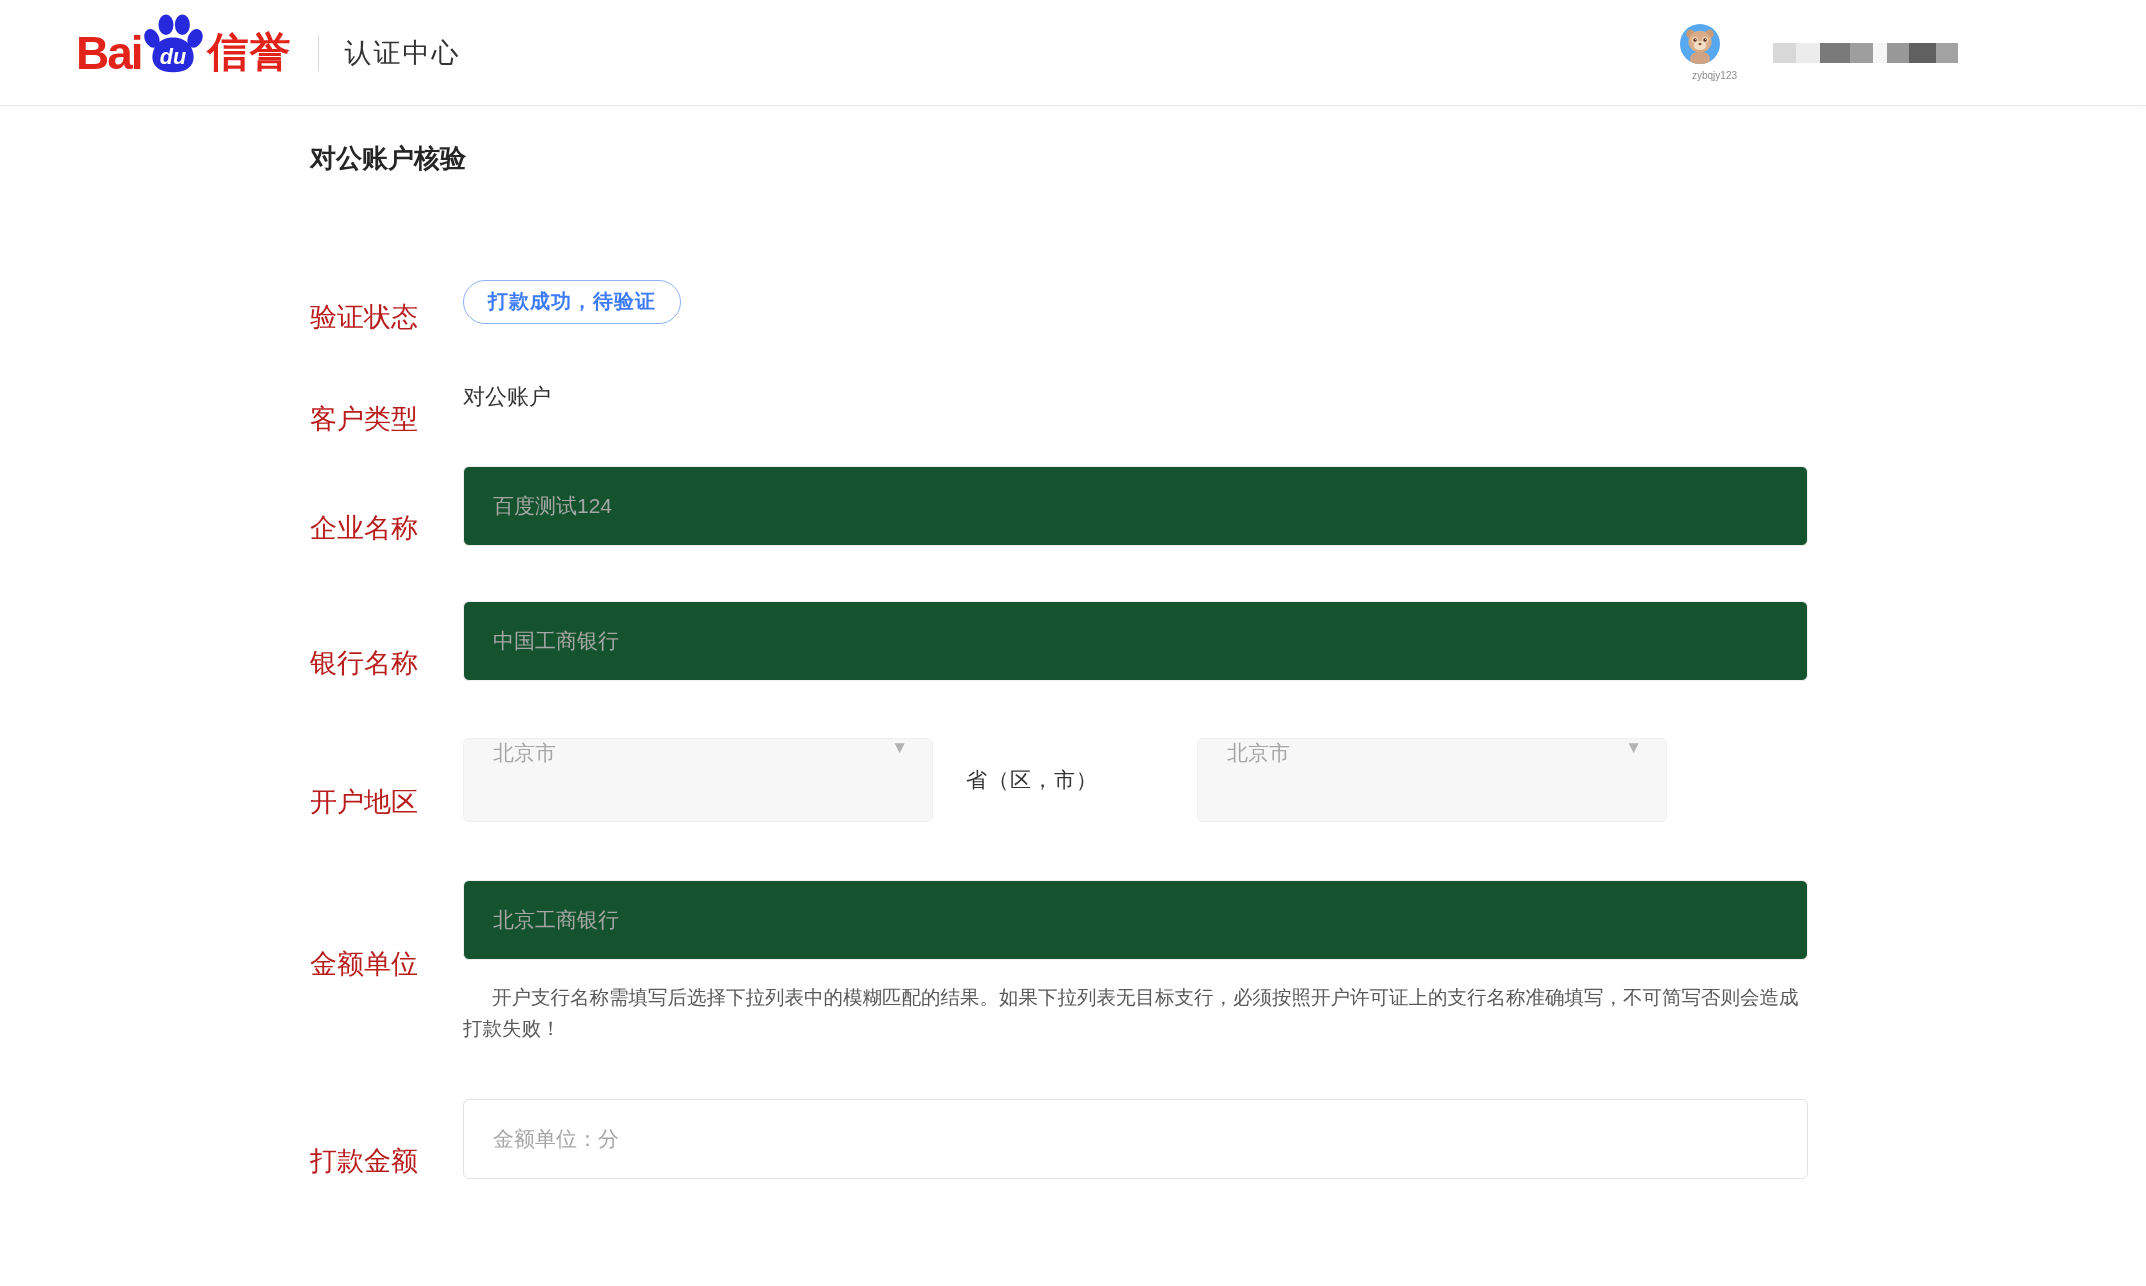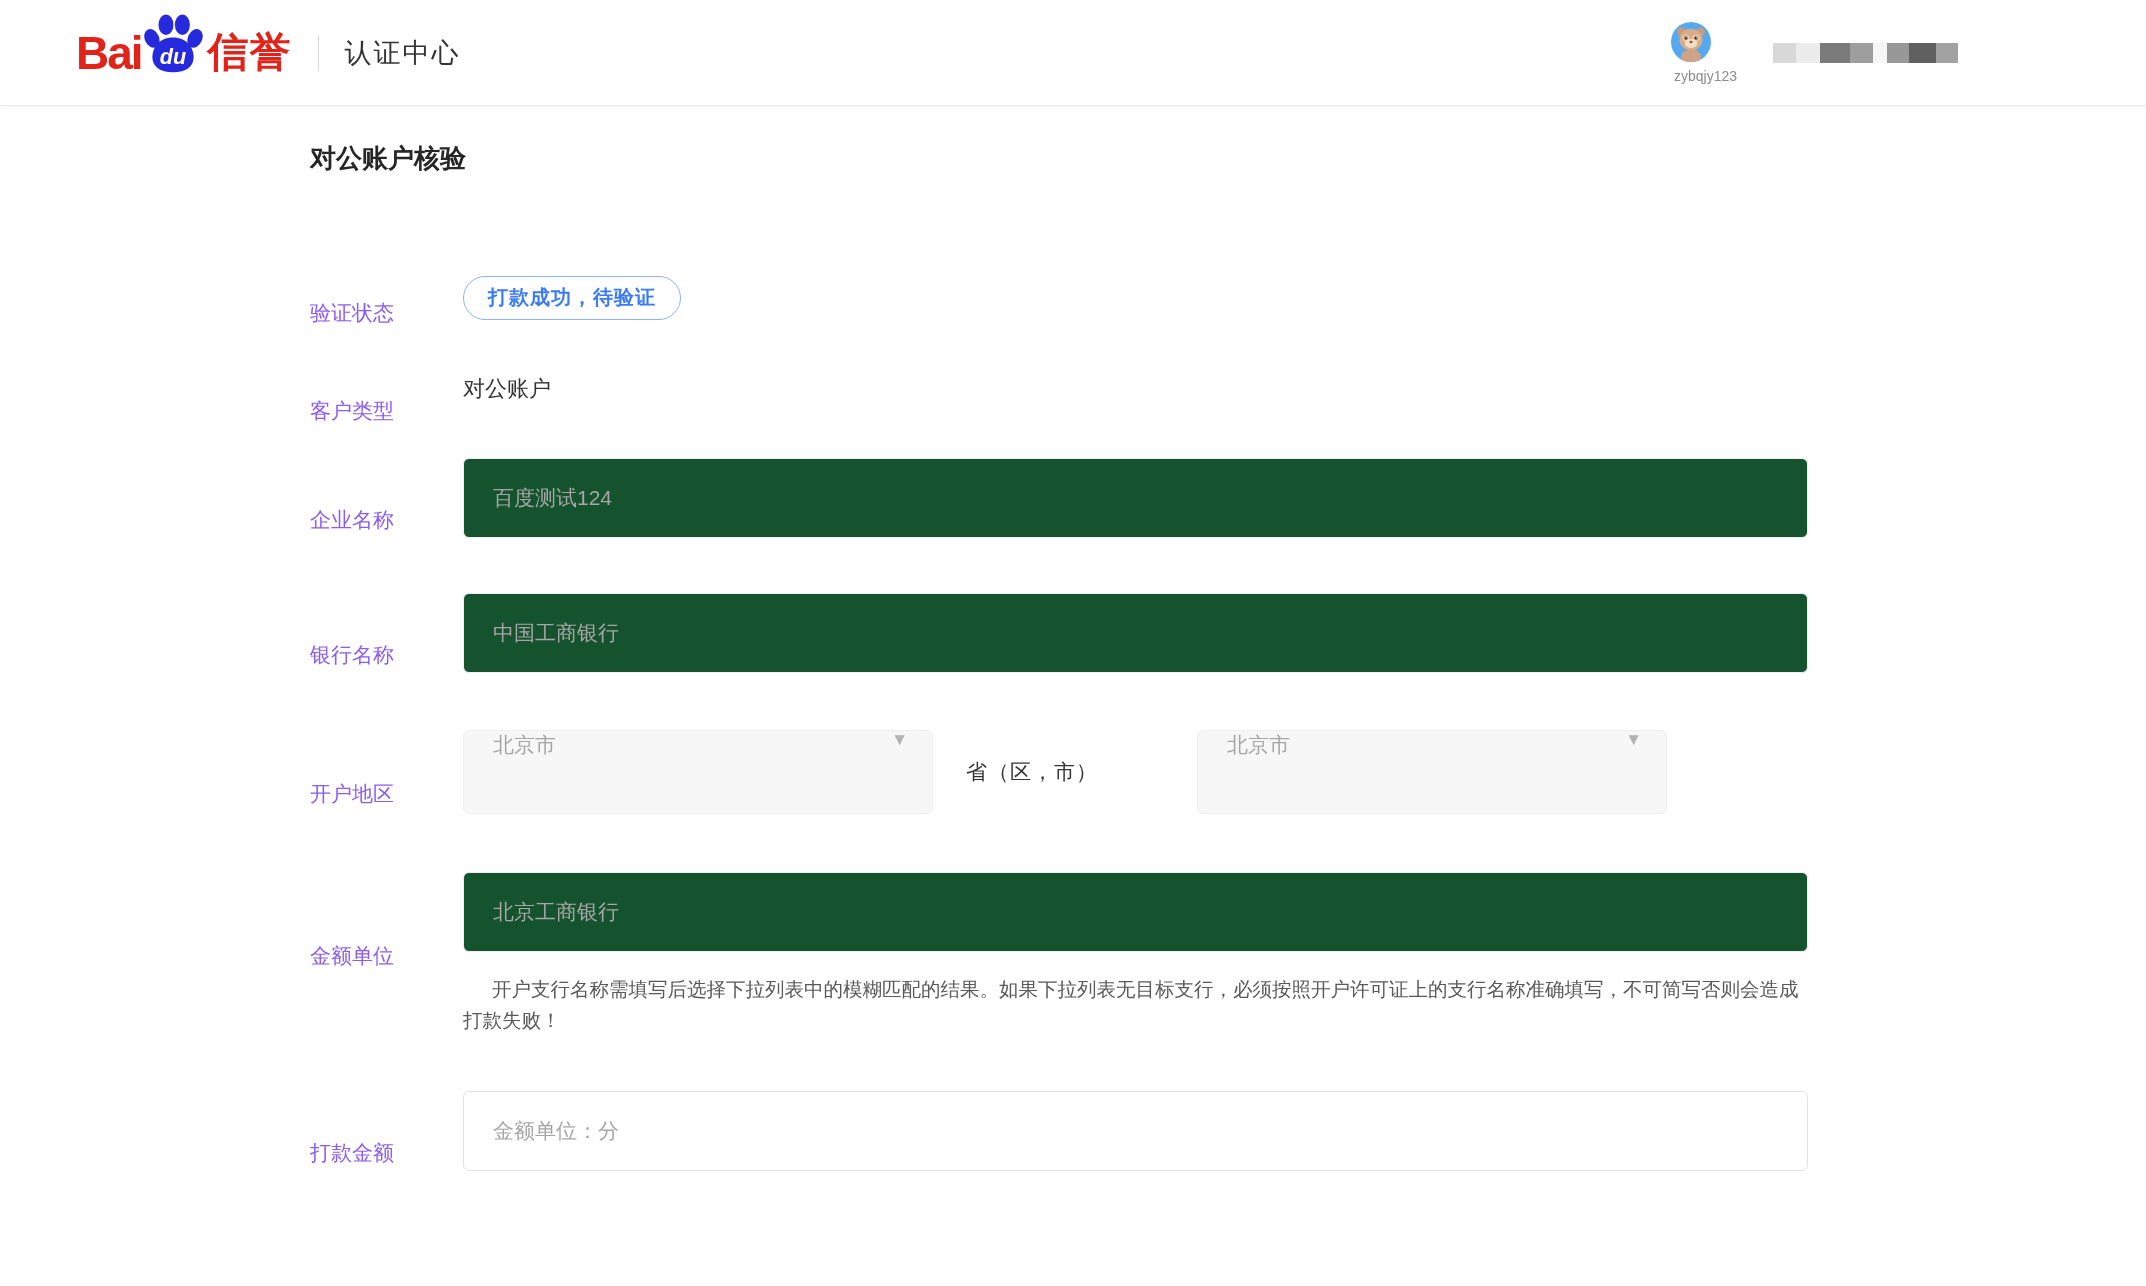--- a/index.html
+++ b/index.html
@@ -13,30 +13,30 @@
     padding:0 188px 0 76px; }
   .brand { display:flex; align-items:center; cursor:pointer; }
   .logo-bai { font-size:46px; font-weight:bold; color:#e2231a; letter-spacing:-2px; line-height:1; }
   .logo-paw { margin:-14px 2px 0 0; }
   .logo-suffix { font-size:41px; font-weight:bold; color:#e2231a; letter-spacing:1px; line-height:1; margin-left:2px; }
   .brand-divider { width:1px; height:36px; background:#d9d9d9; margin:0 26px; }
   .site-title { font-size:27px; color:#333; letter-spacing:2px; }
 
   .user-area { display:flex; align-items:center; gap:36px; }
   .avatar-wrap { display:flex; flex-direction:column; align-items:center; cursor:pointer; }
-  .username { font-size:14px; color:#8c8c8c; margin-top:2px;margin-left:28px; }
+  .username { font-size:10px; color:#8c8c8c; margin-top:2px;margin-left:28px; }
   .redacted { display:flex; align-items:center; height:20px; }
   .redacted span { display:block; height:20px; }
 
   
   .main { padding-left:310px; }
   .page-title { margin-top:34px; font-size:26px; line-height:36px; font-weight:bold; color:#262626; }
 
   .form-row { display:flex; align-items:center; }
-  .form-label { width:153px; flex-shrink:0; font-size:21px; color:#8b5cf6;margin-top:44px; }
+  .form-label { width:153px; flex-shrink:0; font-size:27px; color:#b91c1c;margin-top:44px; }
 
   .row-status  { margin-top:79px; }
   .row-type    { margin-top:47px; height:30px; }
   .row-company { margin-top:54px; }
   .row-bank    { margin-top:55px; }
   .row-region  { margin-top:57px; }
   .row-branch  { margin-top:58px; align-items:flex-start; }
   .row-branch .form-label { line-height:80px; }
   .row-card    { margin-top:52px; }
   .row-amount  { margin-top:55px; }

